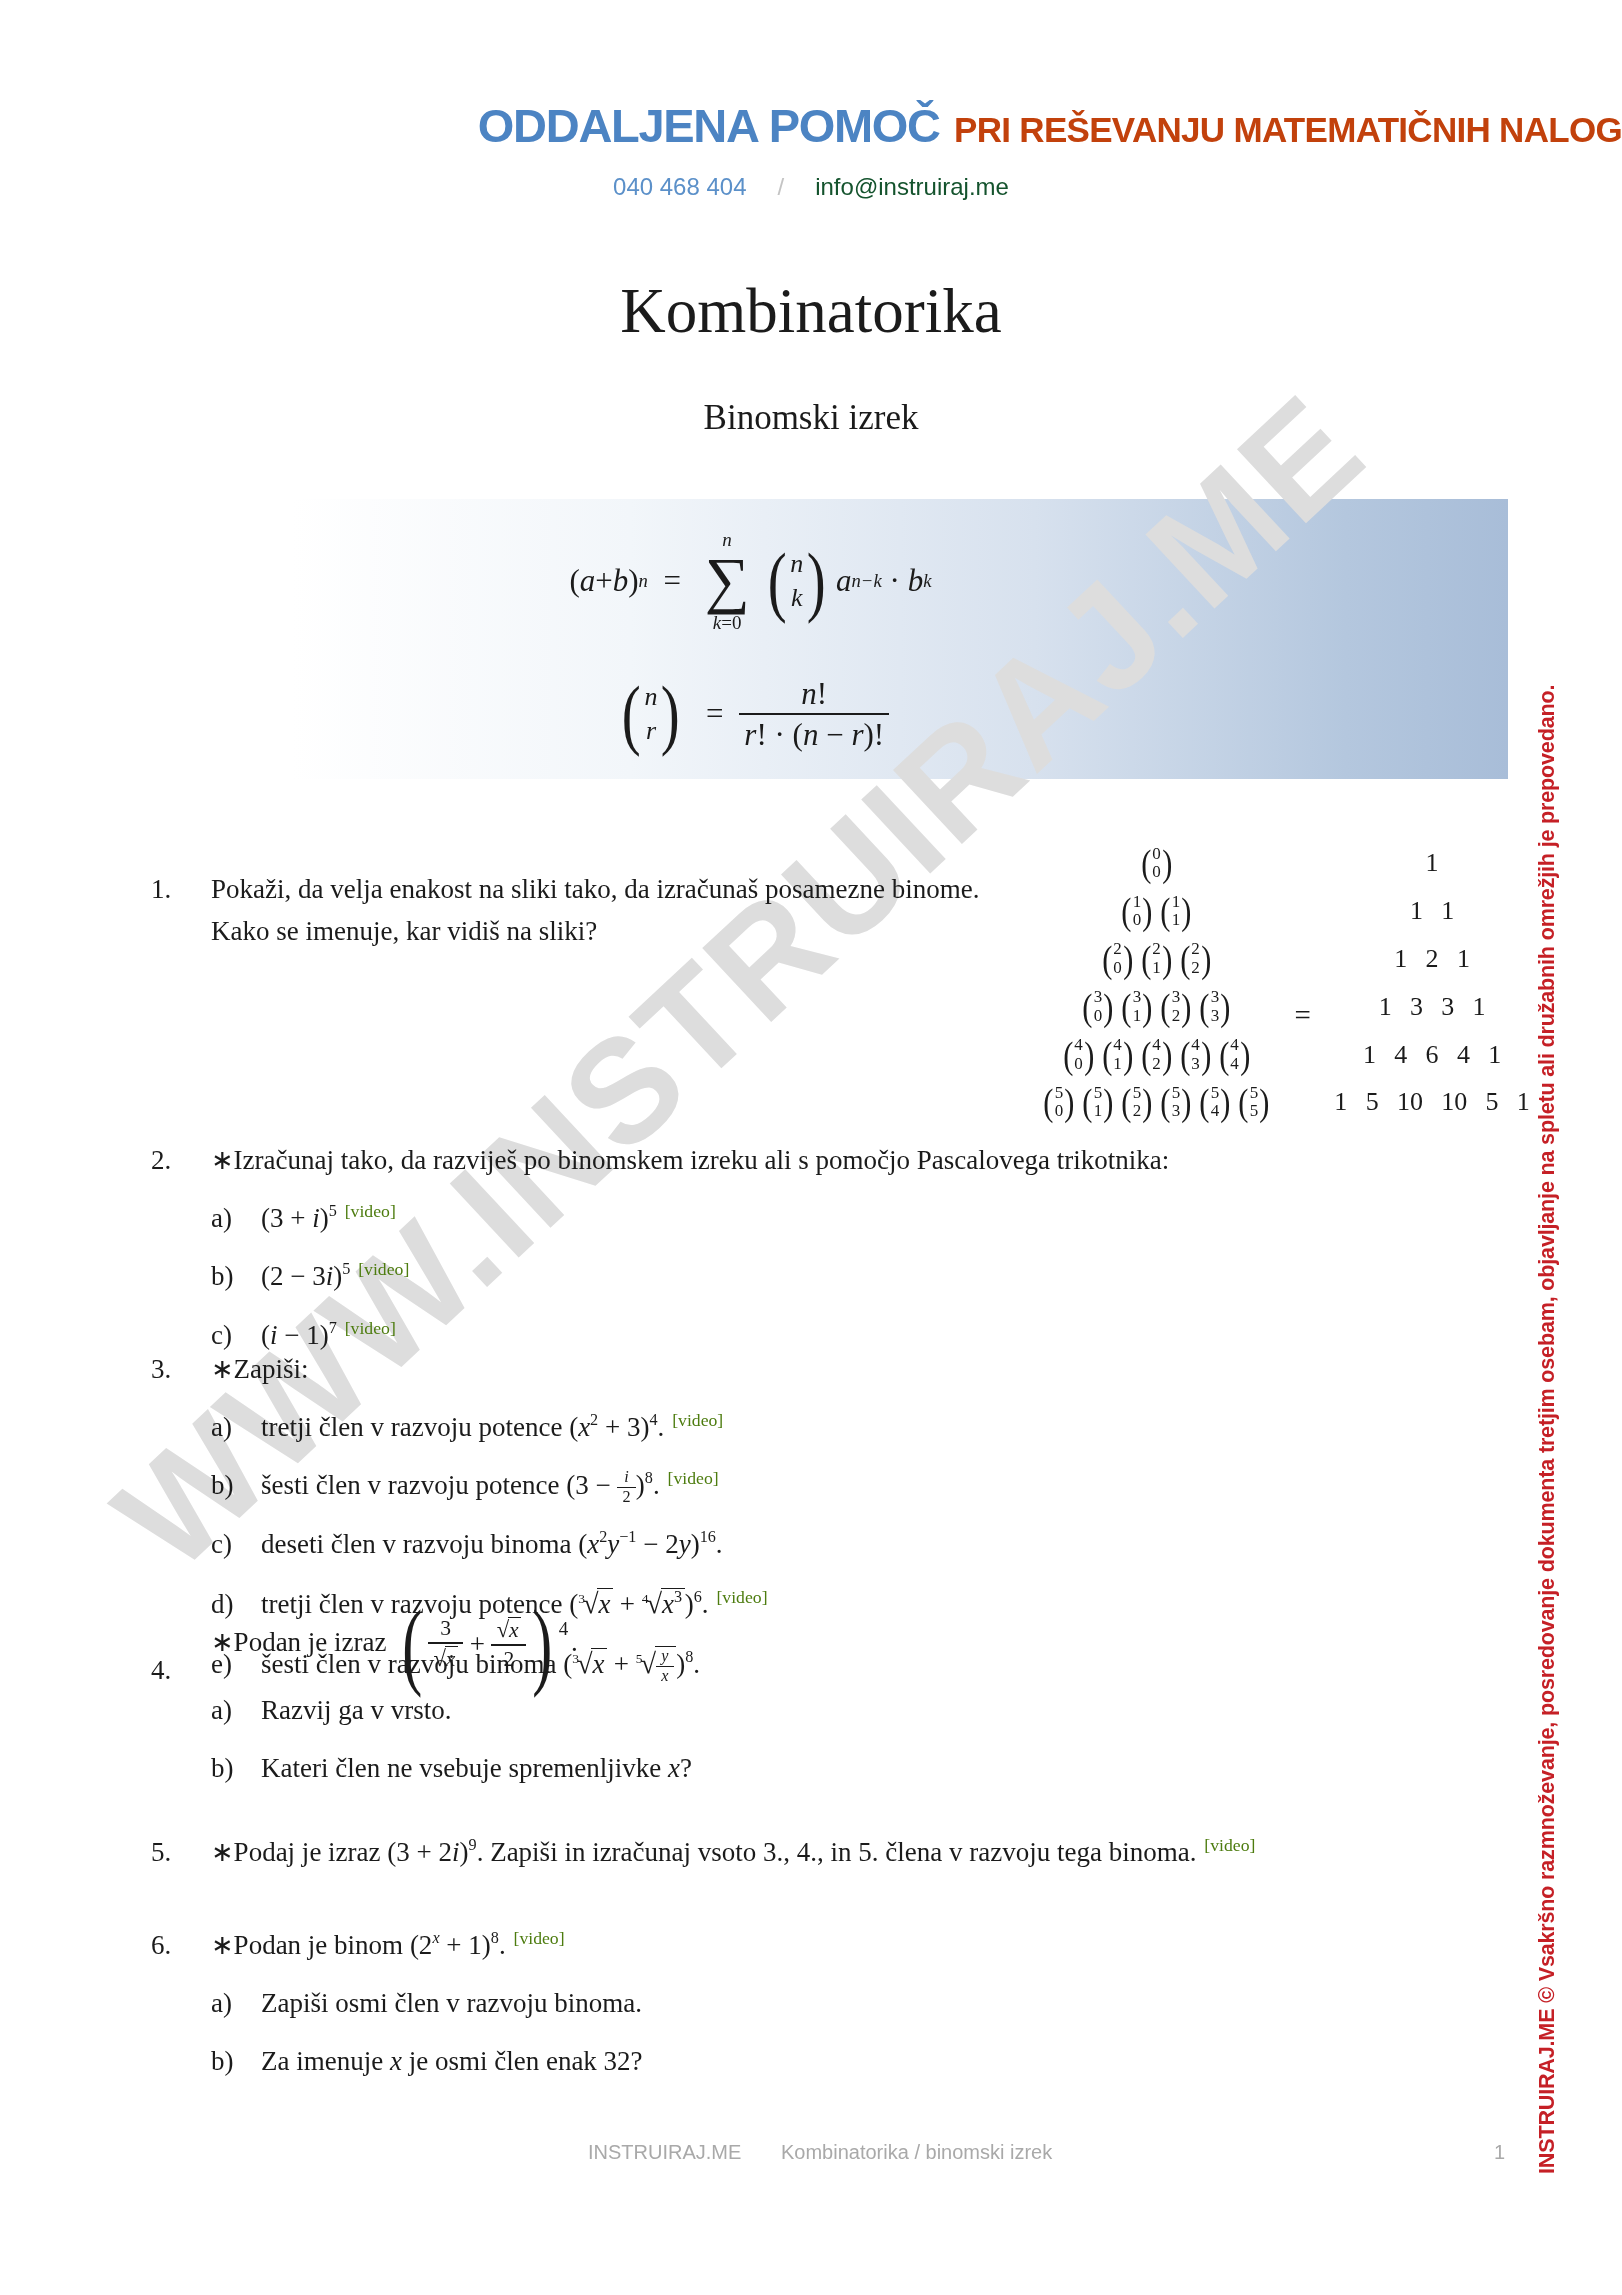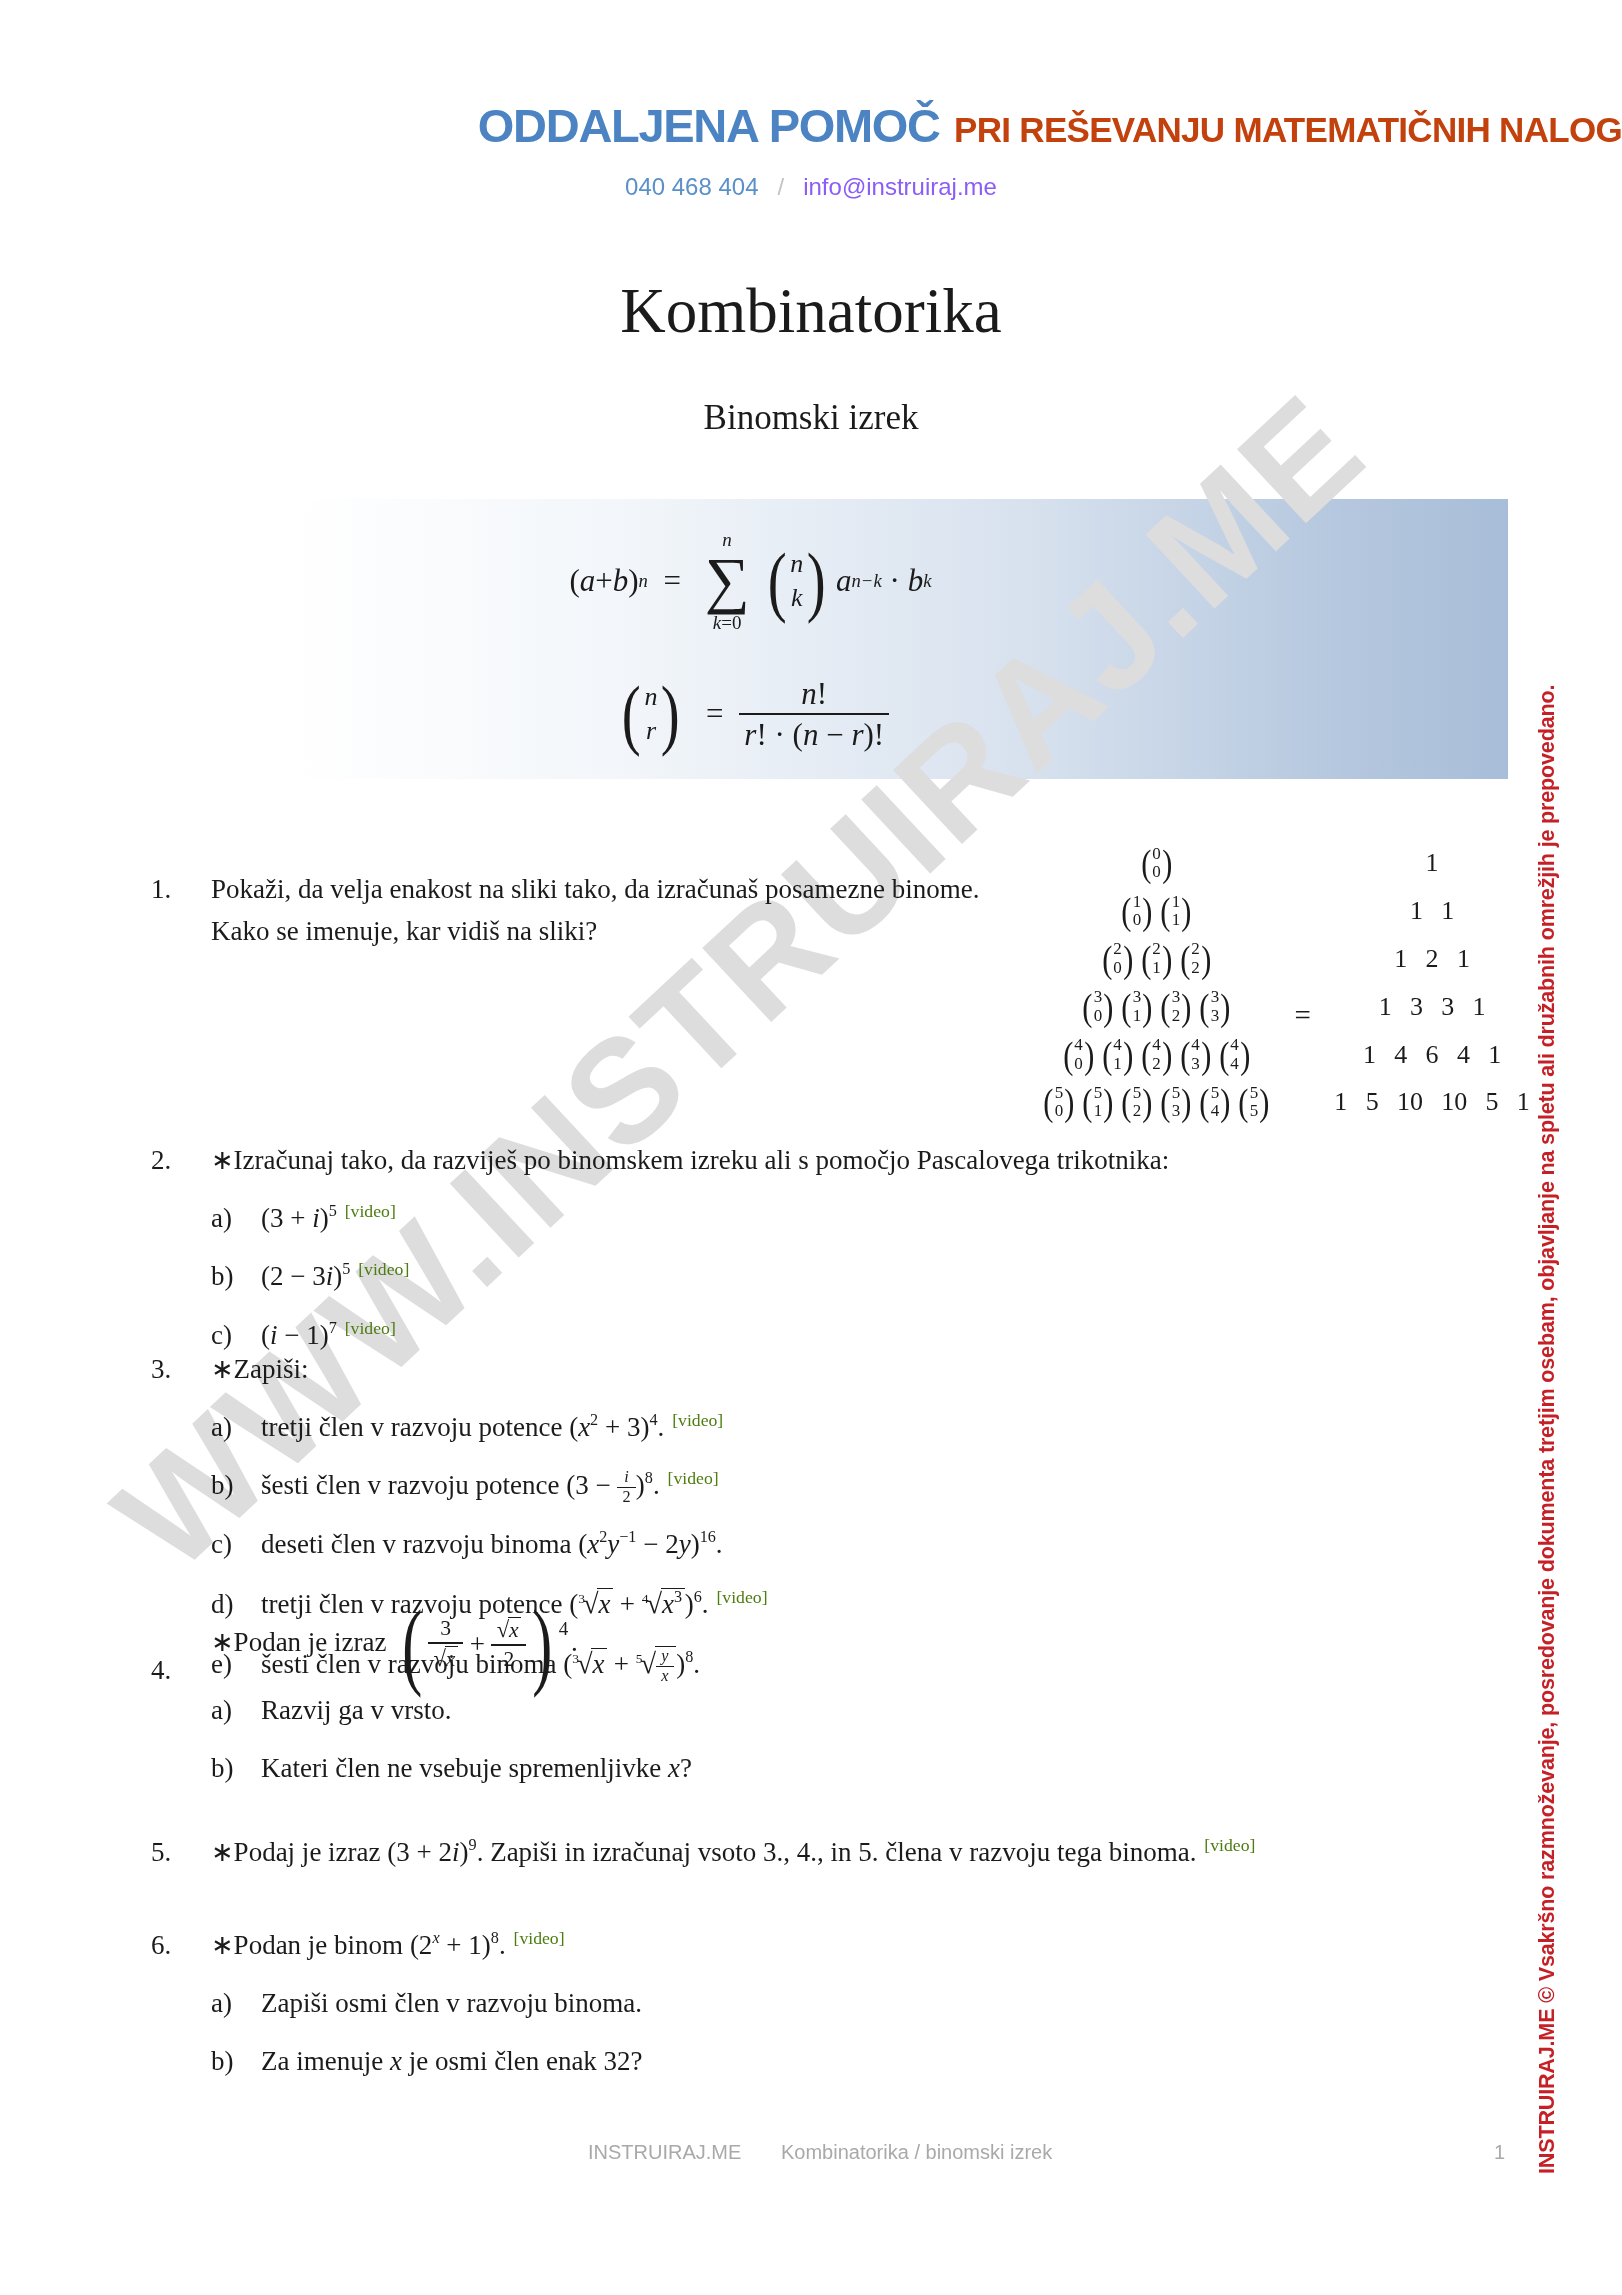--- a/index.html
+++ b/index.html
@@ -22,26 +22,26 @@
   .brandline { display:flex; justify-content:flex-end; align-items:baseline; gap:14.4px; }
   .brand {
     font-family:"Liberation Sans", sans-serif; font-weight:700;
     font-size:47px; letter-spacing:-1.3px; color:#4c84c3;
   }
   .tagline {
     font-family:"Liberation Sans", sans-serif; font-weight:700;
     font-size:35px; letter-spacing:-0.7px; color:#c2410c;
   }
   .contact {
-    margin-top:19.6px; display:flex; justify-content:center; gap:19px;
+    margin-top:19.6px; display:flex; justify-content:center; gap:31px;
     font-family:"Liberation Sans", sans-serif; font-size:24px;
   }
   .phone { color:#5b90c9; }
   .sep   { color:#c4c4c4; }
-  .email { color:#8b5cf6; text-decoration:none; }
+  .email { color:#14532d; text-decoration:none; }
 
   
   .title    { position:absolute; top:275px; width:100%; text-align:center; font-size:63px; font-weight:400; z-index:2; }
   .subtitle { position:absolute; top:398px; width:100%; text-align:center; font-size:35px; font-weight:400; z-index:2; }
 
   
   .formula-box {
     position:absolute; left:157px; top:499px; width:1351px; height:280px; z-index:0;
     background:linear-gradient(90deg,#ffffff 0%,#ffffff 10%,#f2f6fa 35%,#d7e1ee 65%,#b4c7de 88%,#a8bdd8 100%);
     display:flex; flex-direction:column; align-items:center; justify-content:center;

